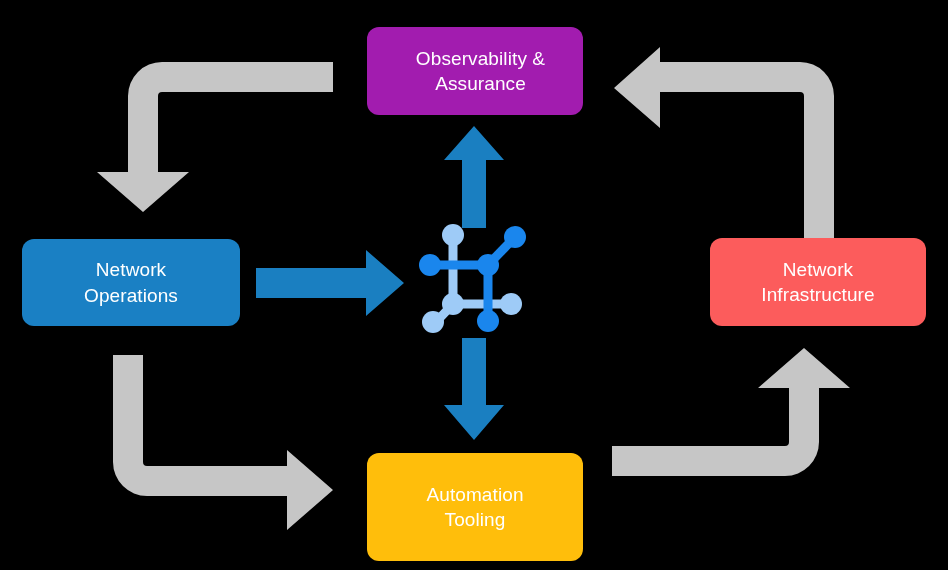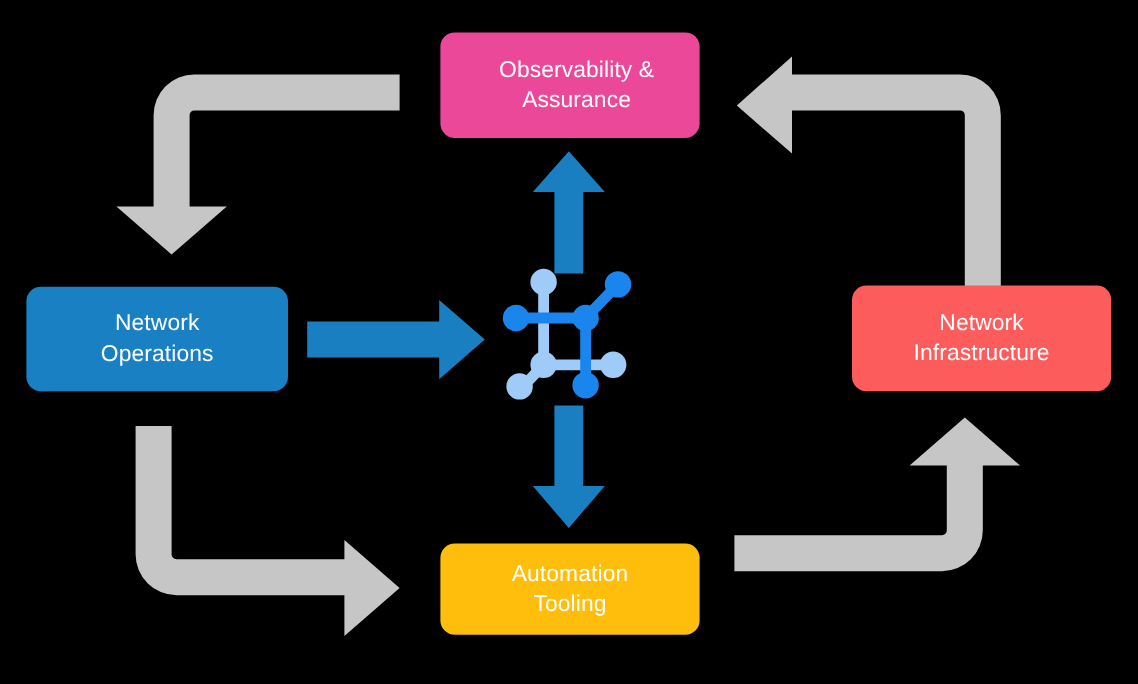--- a/index.html
+++ b/index.html
@@ -31,33 +31,33 @@
     color: #ffffff;
     font-size: 19px;
     line-height: 1.32;
     font-weight: 400;
     letter-spacing: 0.1px;
     padding: 0 10px;
     white-space: pre-line;
   }
   #box-observability {
     left: 367px;  top: 27px;  width: 216px; height: 88px;
-    background: #ec4899;
+    background: #a21caf;
     padding-left: 11px;
   }
   #box-operations {
     left: 22px;  top: 239px;  width: 218px; height: 87px;
     background: #1a80c4;
   }
   #box-infrastructure {
     left: 710px;  top: 238px;  width: 216px; height: 88px;
     background: #fc5c5c;
   }
   #box-automation {
-    left: 367px;  top: 453px;  width: 216px; height: 76px;
+    left: 367px;  top: 453px;  width: 216px; height: 108px;
     background: #ffbe0b;
   }
   .svg-layer {
     position: absolute;
     left: 0; top: 0;
     width: 948px;
     height: 570px;
   }
   .center-icon {
     position: absolute;

